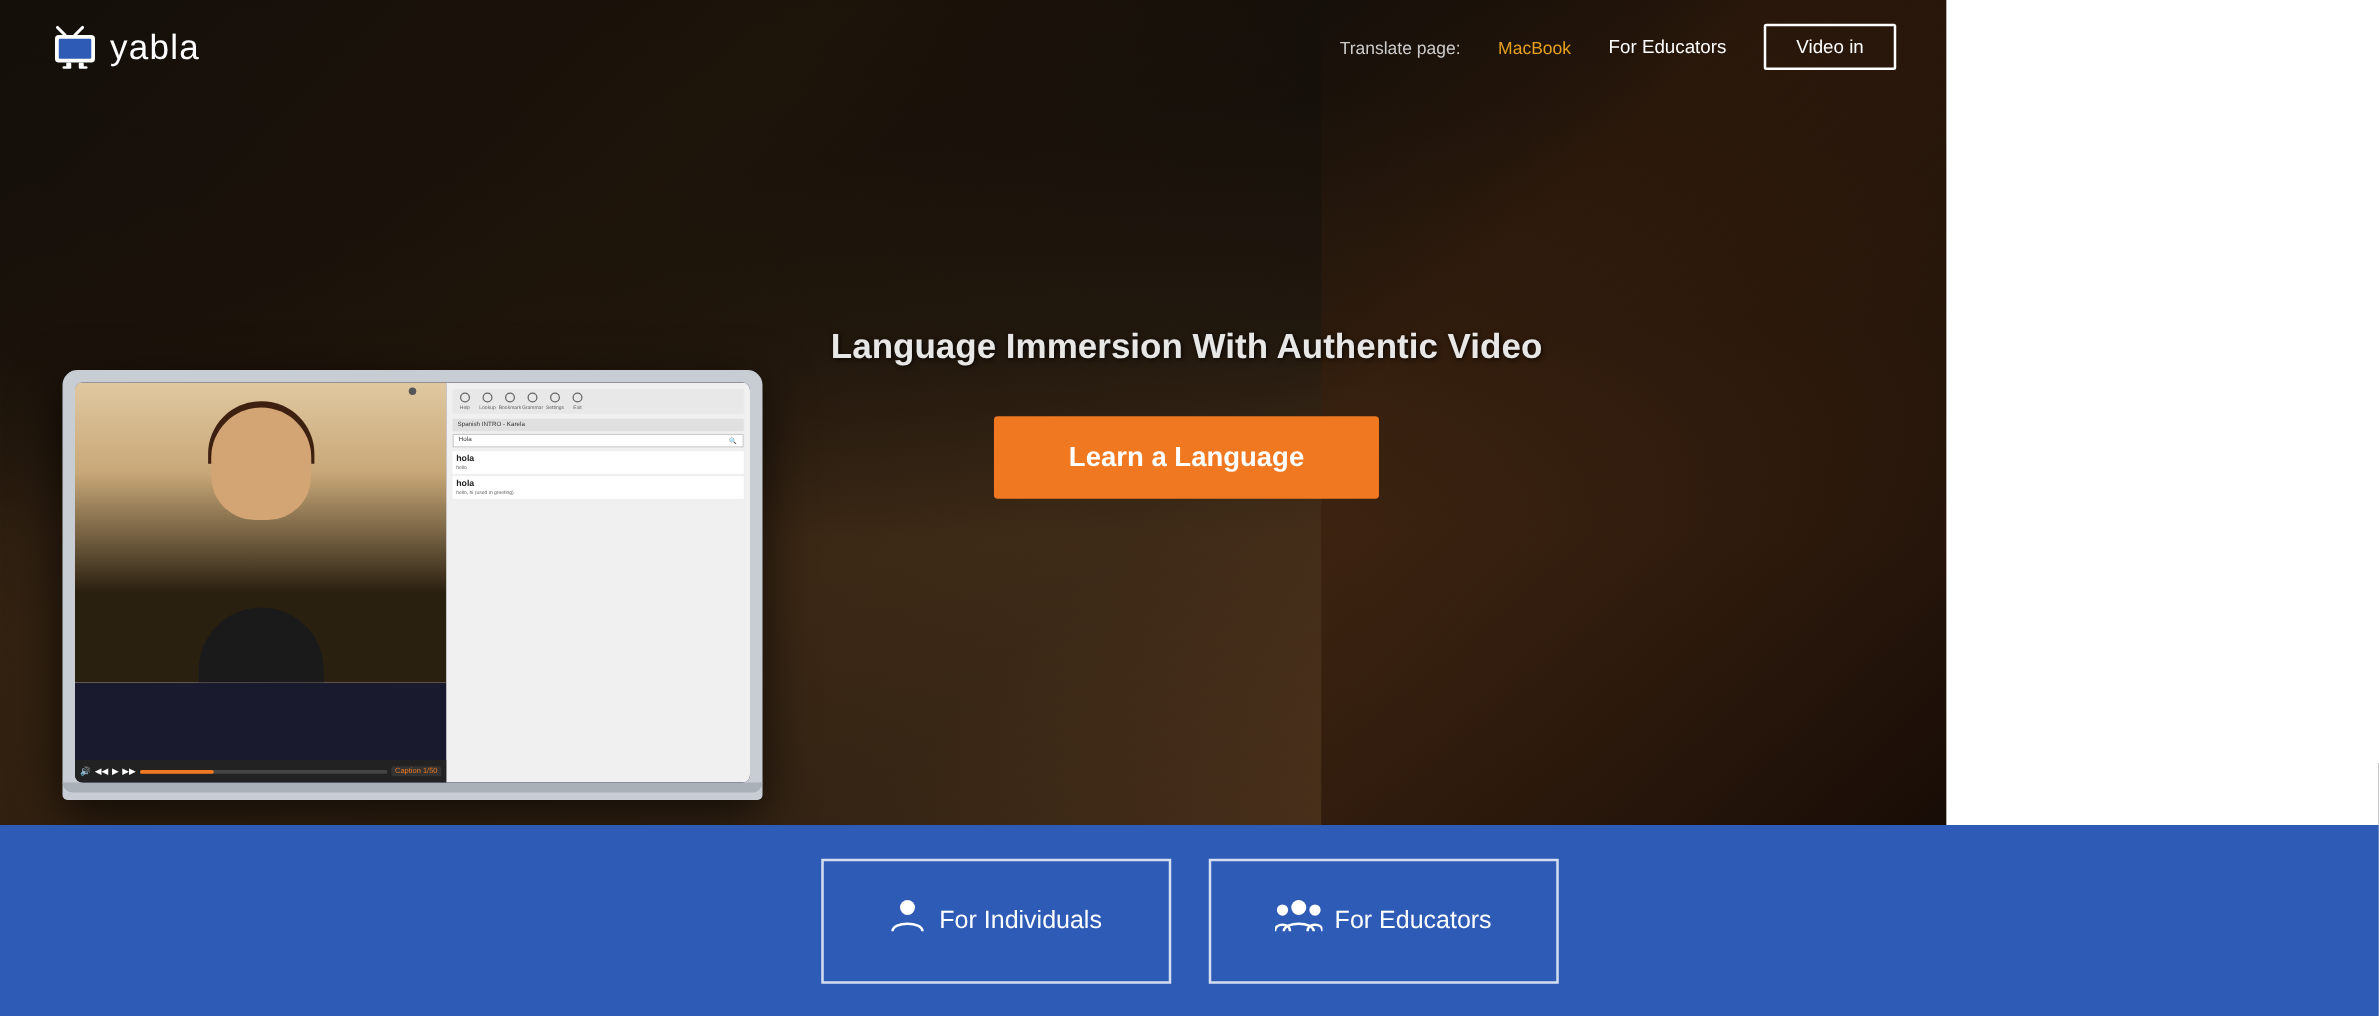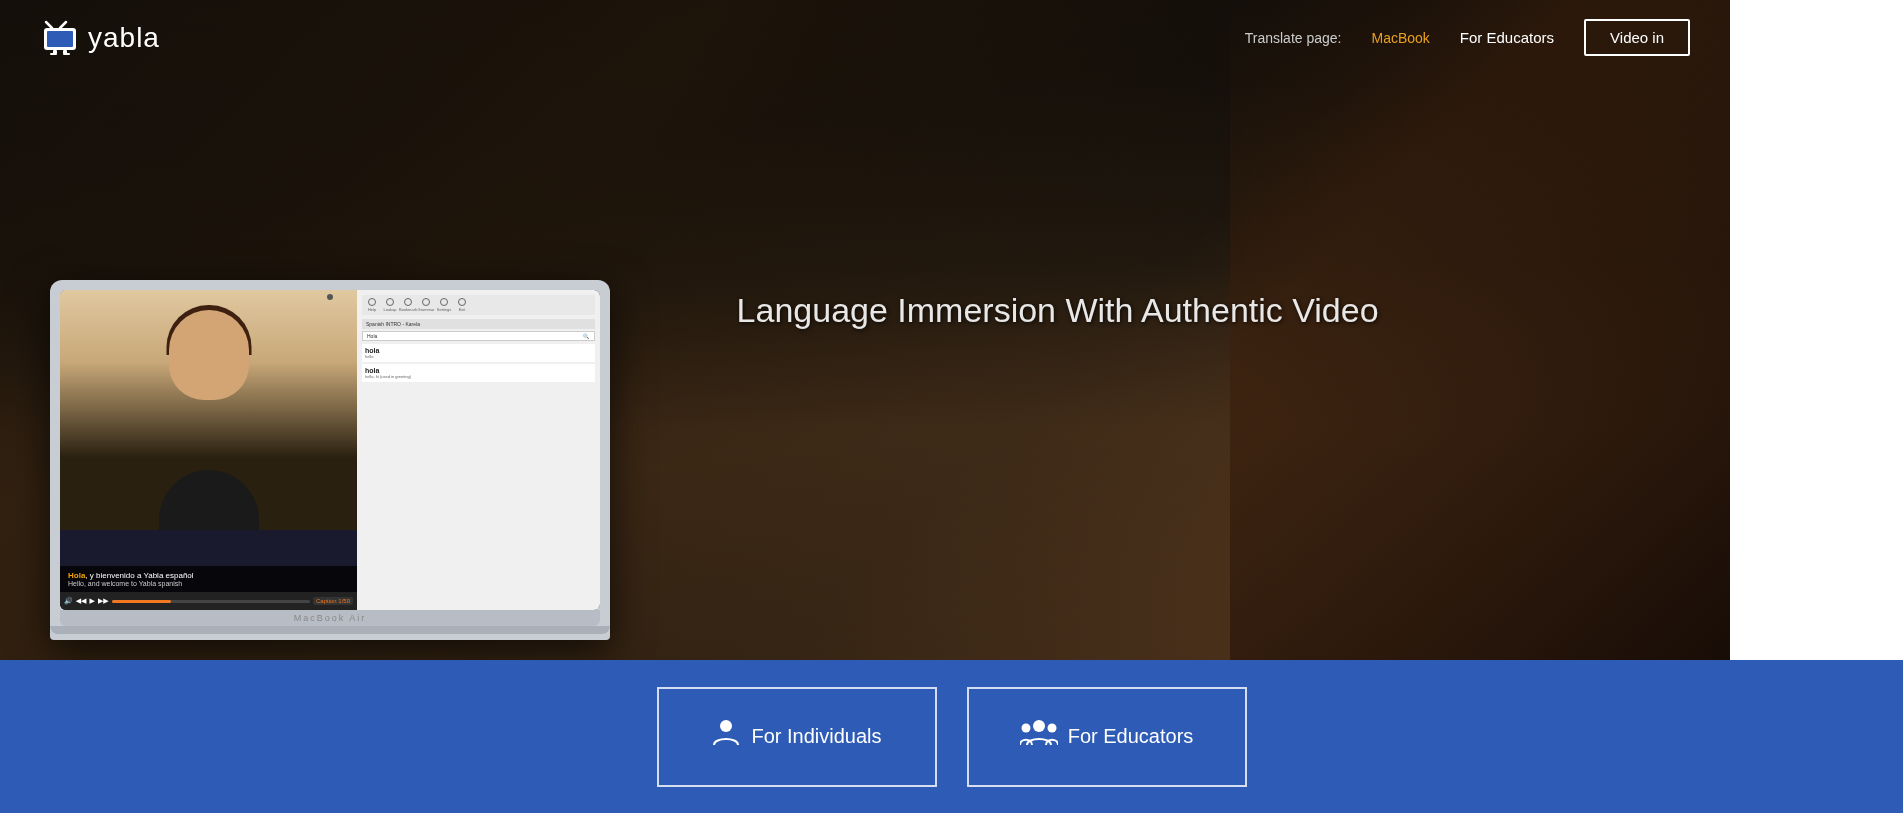--- a/index.html
+++ b/index.html
@@ -1,21 +1,21 @@
 <!DOCTYPE html>
 <html><head>
   <meta charset="utf-8">
   <style>
     * { margin: 0; padding: 0; box-sizing: border-box; }
     body { width: 1903px; height: 813px; overflow: hidden; font-family: 'Helvetica Neue', Arial, sans-serif; }
 
     
     .hero {
       position: relative;
-      width: 1730px;
+      width: 1557px;
       height: 660px;
       background: #1a1a1a;
       overflow: hidden;
     }
 
     
     .hero-bg {
       position: absolute;
       inset: 0;
       background: linear-gradient(
@@ -132,22 +132,22 @@
       color: white;
       font-size: 48px;
       font-weight: 700;
       text-shadow: 2px 2px 8px rgba(0,0,0,0.8);
       margin-bottom: 16px;
       white-space: nowrap;
     }
 
     .hero-subtitle {
       color: rgba(255,255,255,0.9);
-      font-size: 34px;
-      font-weight: 400;
+      font-size: 28px;
+      font-weight: 700;
       text-shadow: 1px 1px 4px rgba(0,0,0,0.8);
       margin-bottom: 40px;
     }
 
     .learn-btn {
       background: #f07820;
       color: white;
       border: none;
       padding: 20px 60px;
       font-size: 22px;
@@ -458,48 +458,40 @@
           <div class="screen-dict-section">
             <div class="screen-dict-word">hola</div>
             <div class="screen-dict-def">hello</div>
           </div>
           <div class="screen-dict-section">
             <div class="screen-dict-word">hola</div>
             <div class="screen-dict-def">hello, hi (used in greeting)</div>
           </div>
         </div>
 
-        <div style="position:absolute;bottom:18px;left:0;width:55%;background:rgba(0,0,0,0.75);padding:5px 8px;z-index:5;">
-          <div style="font-size:8px;color:white;">
-            <span style="color:#f0a000;font-weight:bold;">Hola</span><span style="color:white;">, y bienvenido a Yabla español</span>
-          </div>
-          <div style="font-size:7px;color:#ccc;">Hello, and welcome to Yabla spanish</div>
-        </div>
 
         <div style="position:absolute;bottom:0;left:0;width:55%;height:18px;background:#222;display:flex;align-items:center;padding:0 4px;gap:3px;z-index:5;">
           <span style="color:white;font-size:7px;">🔊</span>
           <span style="color:white;font-size:7px;">◀◀</span>
           <span style="color:white;font-size:7px;">▶</span>
           <span style="color:white;font-size:7px;">▶▶</span>
           <div style="flex:1;height:3px;background:#444;border-radius:2px;">
             <div style="width:30%;height:100%;background:#f07820;border-radius:2px;"></div>
           </div>
           <span style="color:#f07820;font-size:6px;background:#333;padding:1px 3px;border-radius:2px;">Caption 1/50</span>
         </div>
 
       </div>
-      <div class="laptop-bottom">
-        <span class="laptop-brand">MacBook Air</span>
-      </div>
       <div class="laptop-base"></div>
     </div>
   </div>
 
   <div class="hero-content">
     <p class="hero-subtitle">Language Immersion With Authentic Video</p>
+    <button class="learn-btn">Learn a Language</button>
   </div>
 </div>
 
 <div class="bottom-section">
   <button class="cta-btn">
     <span class="cta-icon">
       
       <svg width="30" height="28" viewBox="0 0 30 28" fill="white" xmlns="http://www.w3.org/2000/svg">
         <circle cx="15" cy="7" r="6"></circle>
         <path d="M3 26 C3 18 27 18 27 26" stroke="white" stroke-width="2" fill="none"></path>

